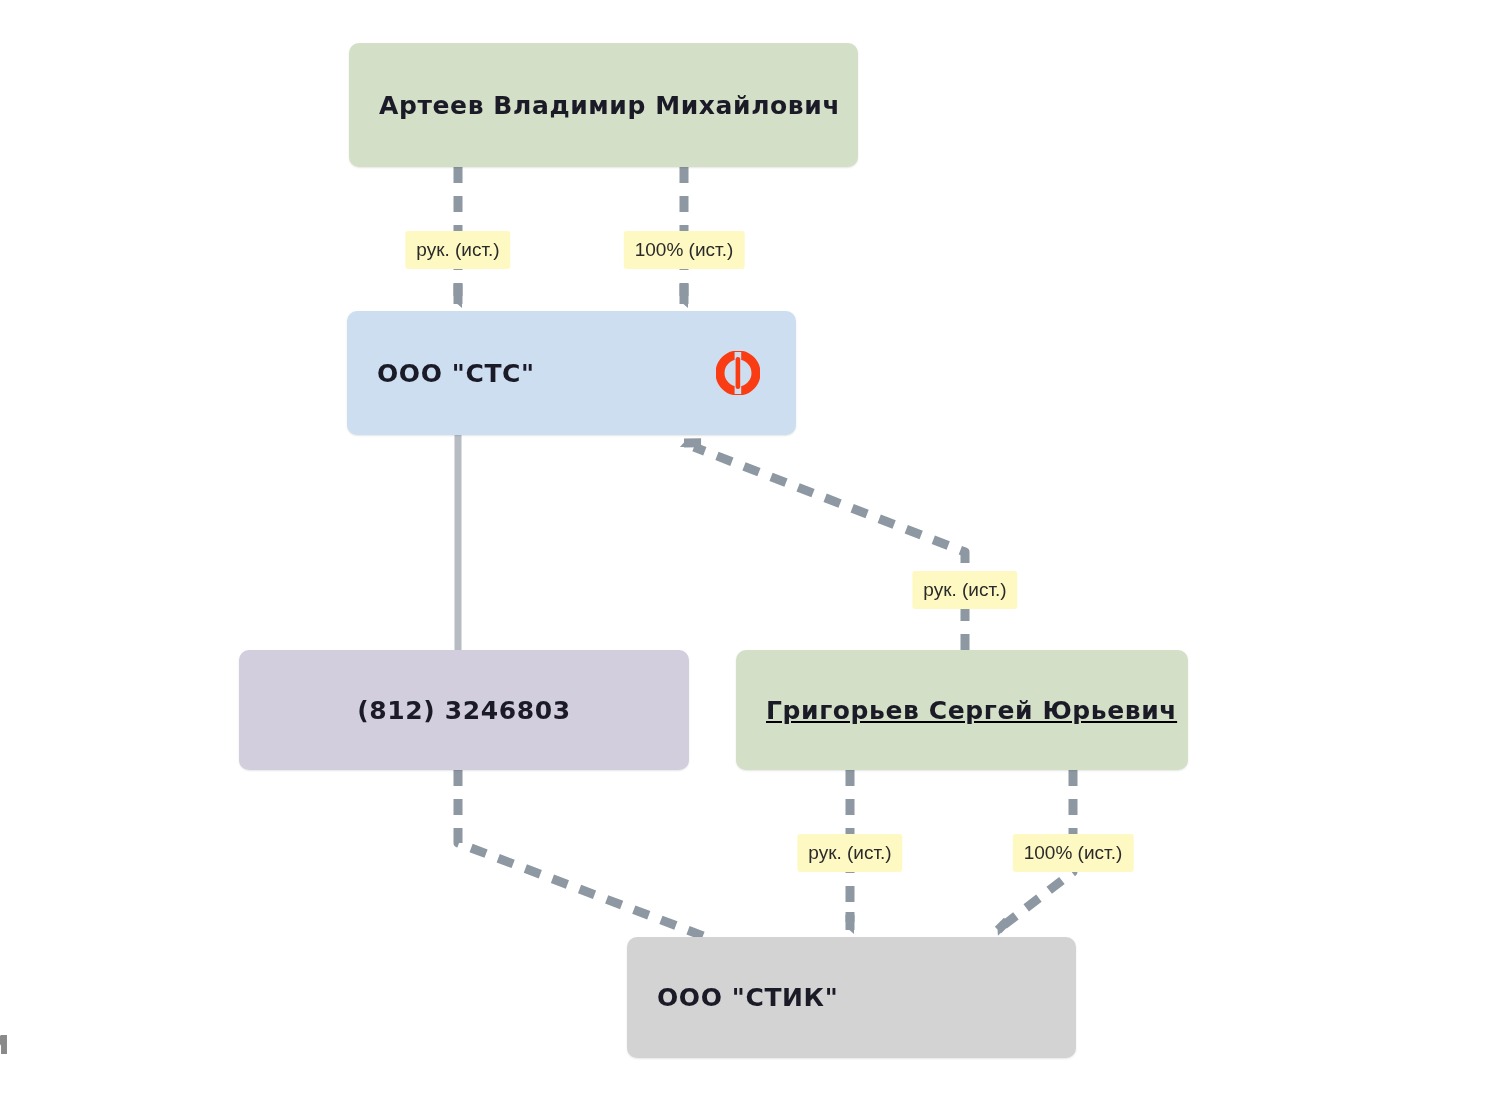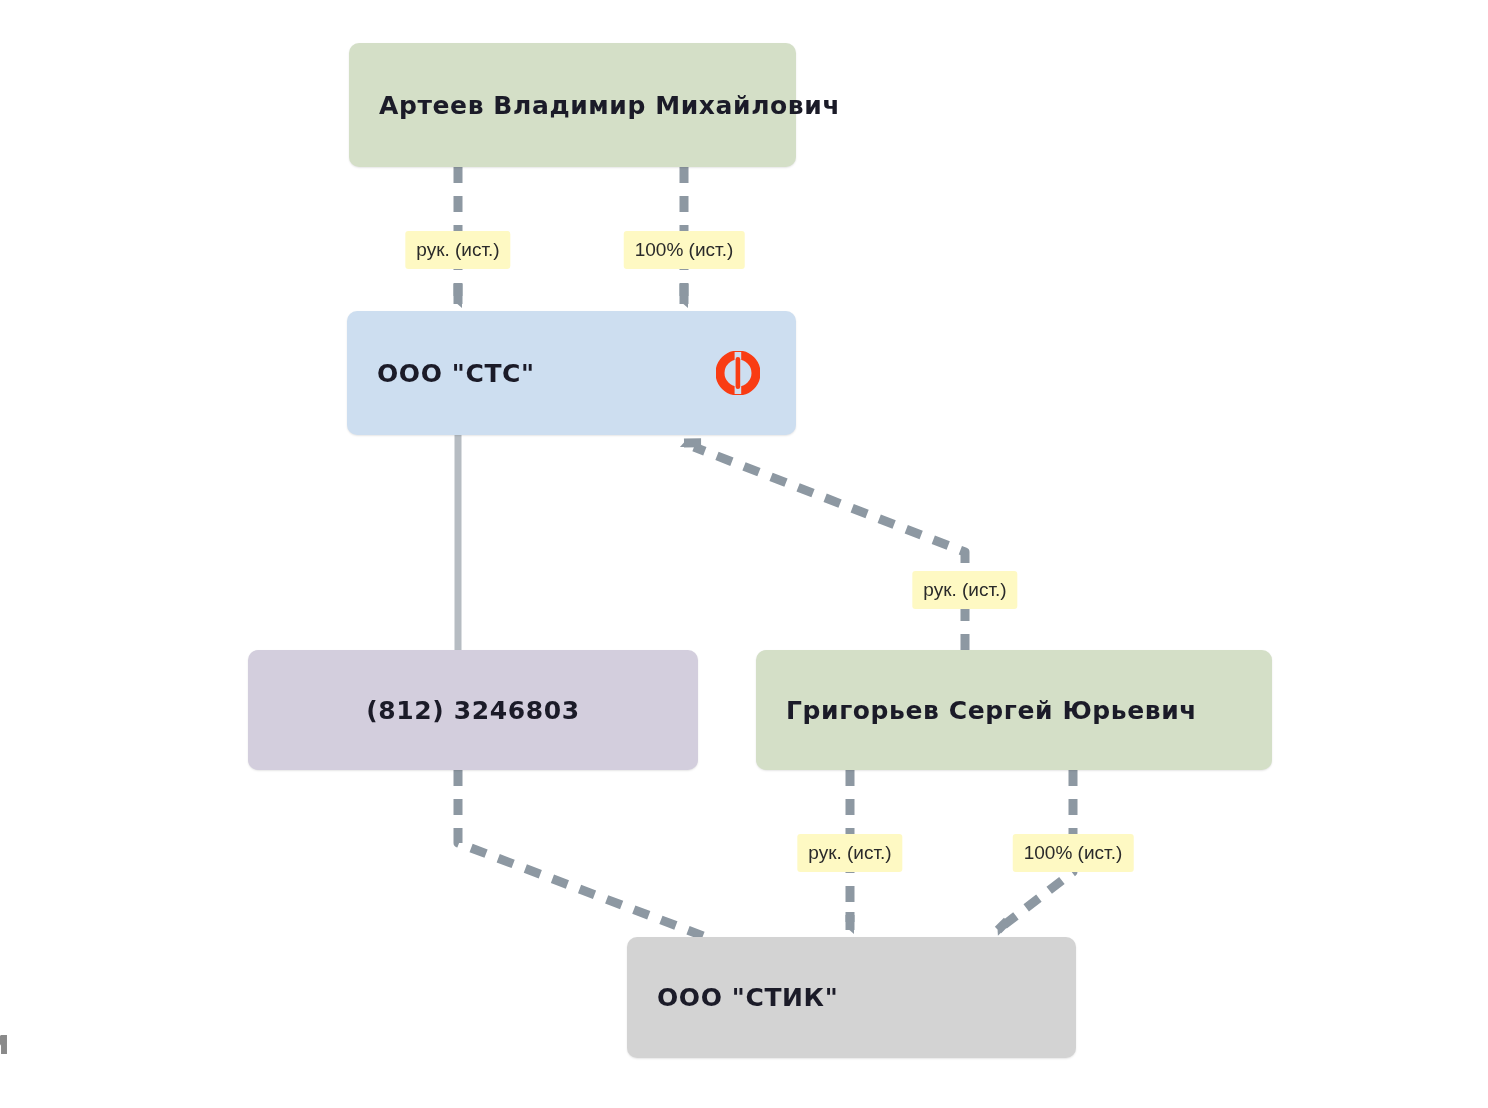--- a/index.html
+++ b/index.html
@@ -43,24 +43,24 @@
   }
   .node.person  { background: #d4dfc7; }
   .node.company { background: #cddef0; }
   .node.phone   { background: #d3cedd; }
   .node.company-gray { background: #d3d3d3; }
 
   .pad-left   { padding-left: 30px; }
   .pad-center { justify-content: center; }
 
   
-  #node-arteev    { left: 349px; top: 43px;  width: 447px; height: 124px; }
+  #node-arteev    { left: 349px; top: 43px;  width: 509px; height: 124px; }
   #node-sts       { left: 347px; top: 311px; width: 449px; height: 124px; }
-  #node-phone     { left: 248px; top: 650px; width: 450px; height: 120px; }
-  #node-grigoriev { left: 756px; top: 650px; width: 516px; height: 120px; }
+  #node-phone     { left: 239px; top: 650px; width: 450px; height: 120px; }
+  #node-grigoriev { left: 736px; top: 650px; width: 452px; height: 120px; text-decoration: underline; }
   #node-stik      { left: 627px; top: 937px; width: 449px; height: 121px; }
 
   
   .logo-badge {
     position: absolute;
     right: 36px;
     top: 50%;
     transform: translateY(-50%);
     width: 44px;
     height: 44px;

